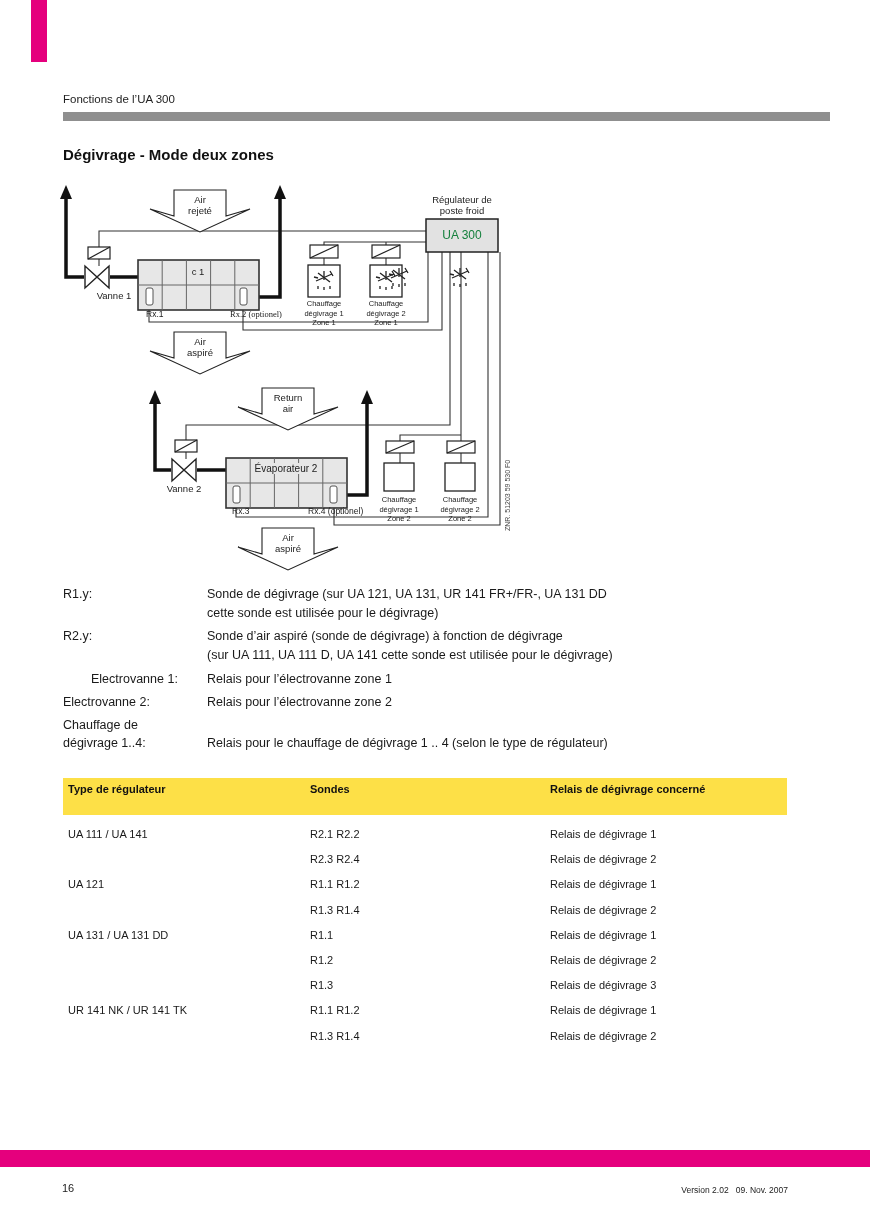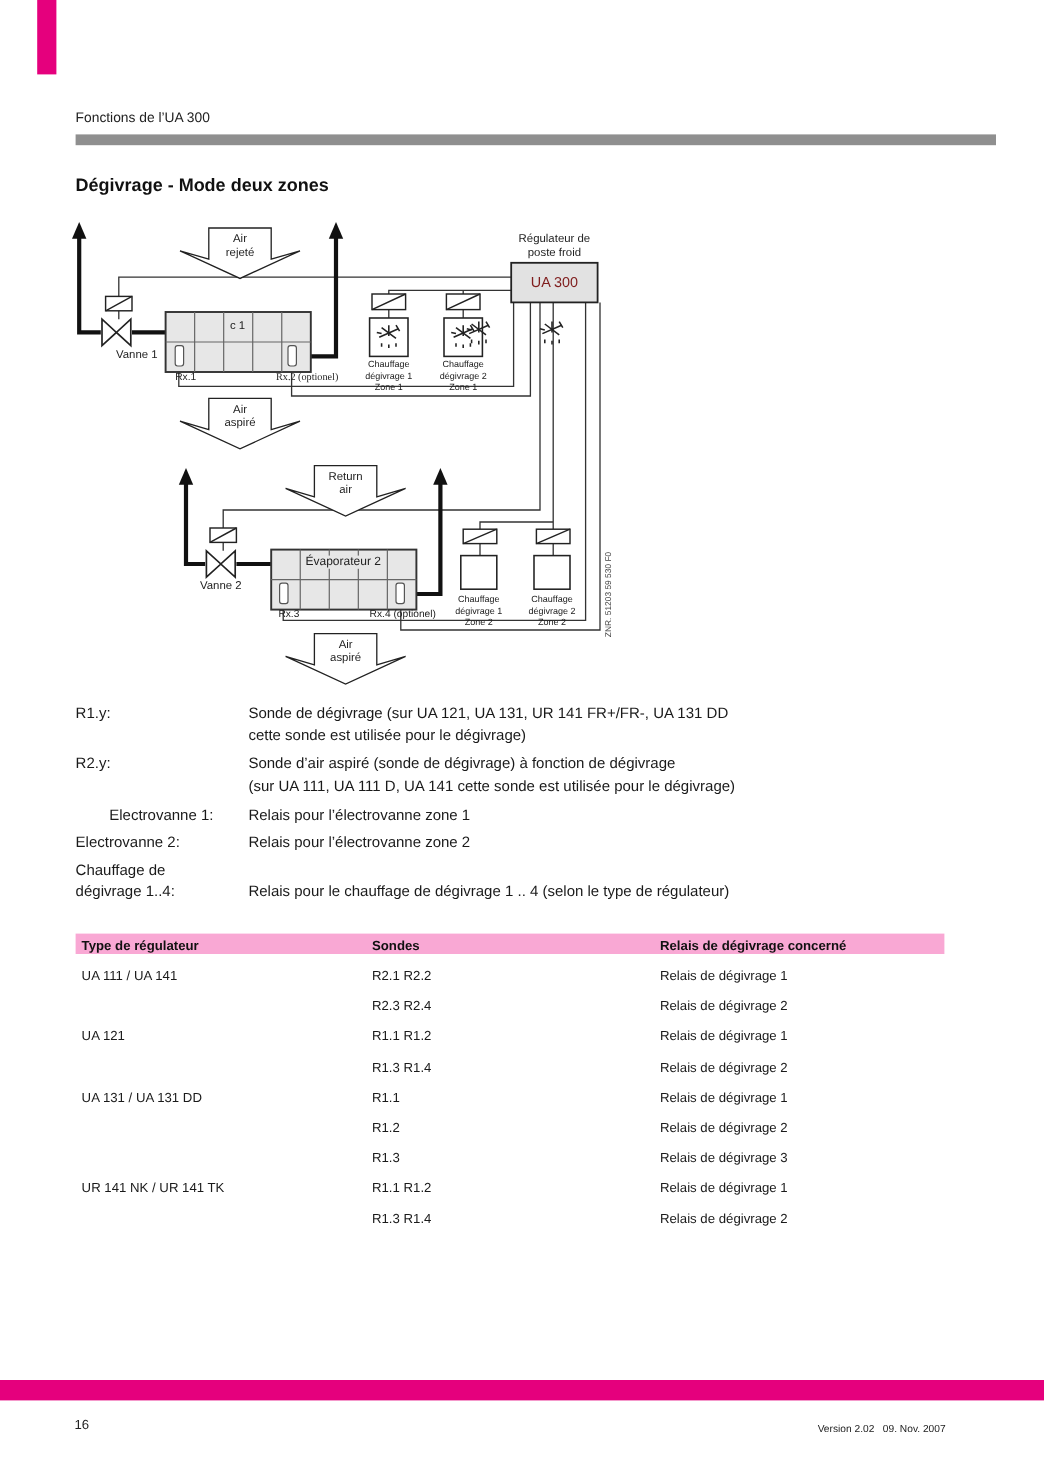--- a/index.html
+++ b/index.html
@@ -15,29 +15,29 @@
   .footer-bar{left:0;top:1150px;width:870px;height:17px;}
   .page-num{left:62px;top:1182px;font-size:11px;color:#222;}
   .version{right:82px;top:1185px;font-size:8.5px;color:#222;white-space:pre;}
   
   .diagram{left:58px;top:183px;width:470px;height:400px;}
   .lbl{position:absolute;font-size:9.5px;line-height:11px;white-space:pre-line;
        text-align:center;transform:translateX(-50%);color:#222;}
   .lbl-left{transform:none;text-align:left;}
   .lbl-sm{font-size:7.5px;line-height:9.5px;}
   .lbl-xs{font-size:8.5px;line-height:10px;}
-  .lbl-ua{font-size:12px;line-height:14px;color:#7f1d1d;}
+  .lbl-ua{font-size:12px;line-height:14px;color:#15803d;}
   .lbl-evap2{font-size:10px;background:#e7e7e7;padding:0 3px;}
   .lbl-znr{left:444px;top:348px;font-size:7px;color:#444;transform:rotate(-90deg);
            transform-origin:0 0;white-space:nowrap;}
   .def-term{position:absolute;left:63px;font-size:12.5px;white-space:pre-line;line-height:18px;}
   .def-desc{position:absolute;left:207px;font-size:12.5px;white-space:pre-line;line-height:18.5px;}
   
   .tbl{left:63px;top:778px;width:724px;}
-  .tbl-head{position:relative;height:17px;background:#f9a8d4;}
+  .tbl-head{position:relative;height:37px;background:#fde047;}
   .tbl-row{position:relative;height:25.2px;}
   .cell{position:absolute;top:0;font-size:11px;line-height:23px;white-space:nowrap;}
   .tbl-row .cell{line-height:25.2px;}
   .c1{left:5px;} .c2{left:247px;} .c3{left:487px;}
   .tbl-head .cell{font-weight:bold;color:#111;}
 </style>
 </head>
 <body>
 
 <div class="abs corner-tab" style="background:#E5007D"></div>

